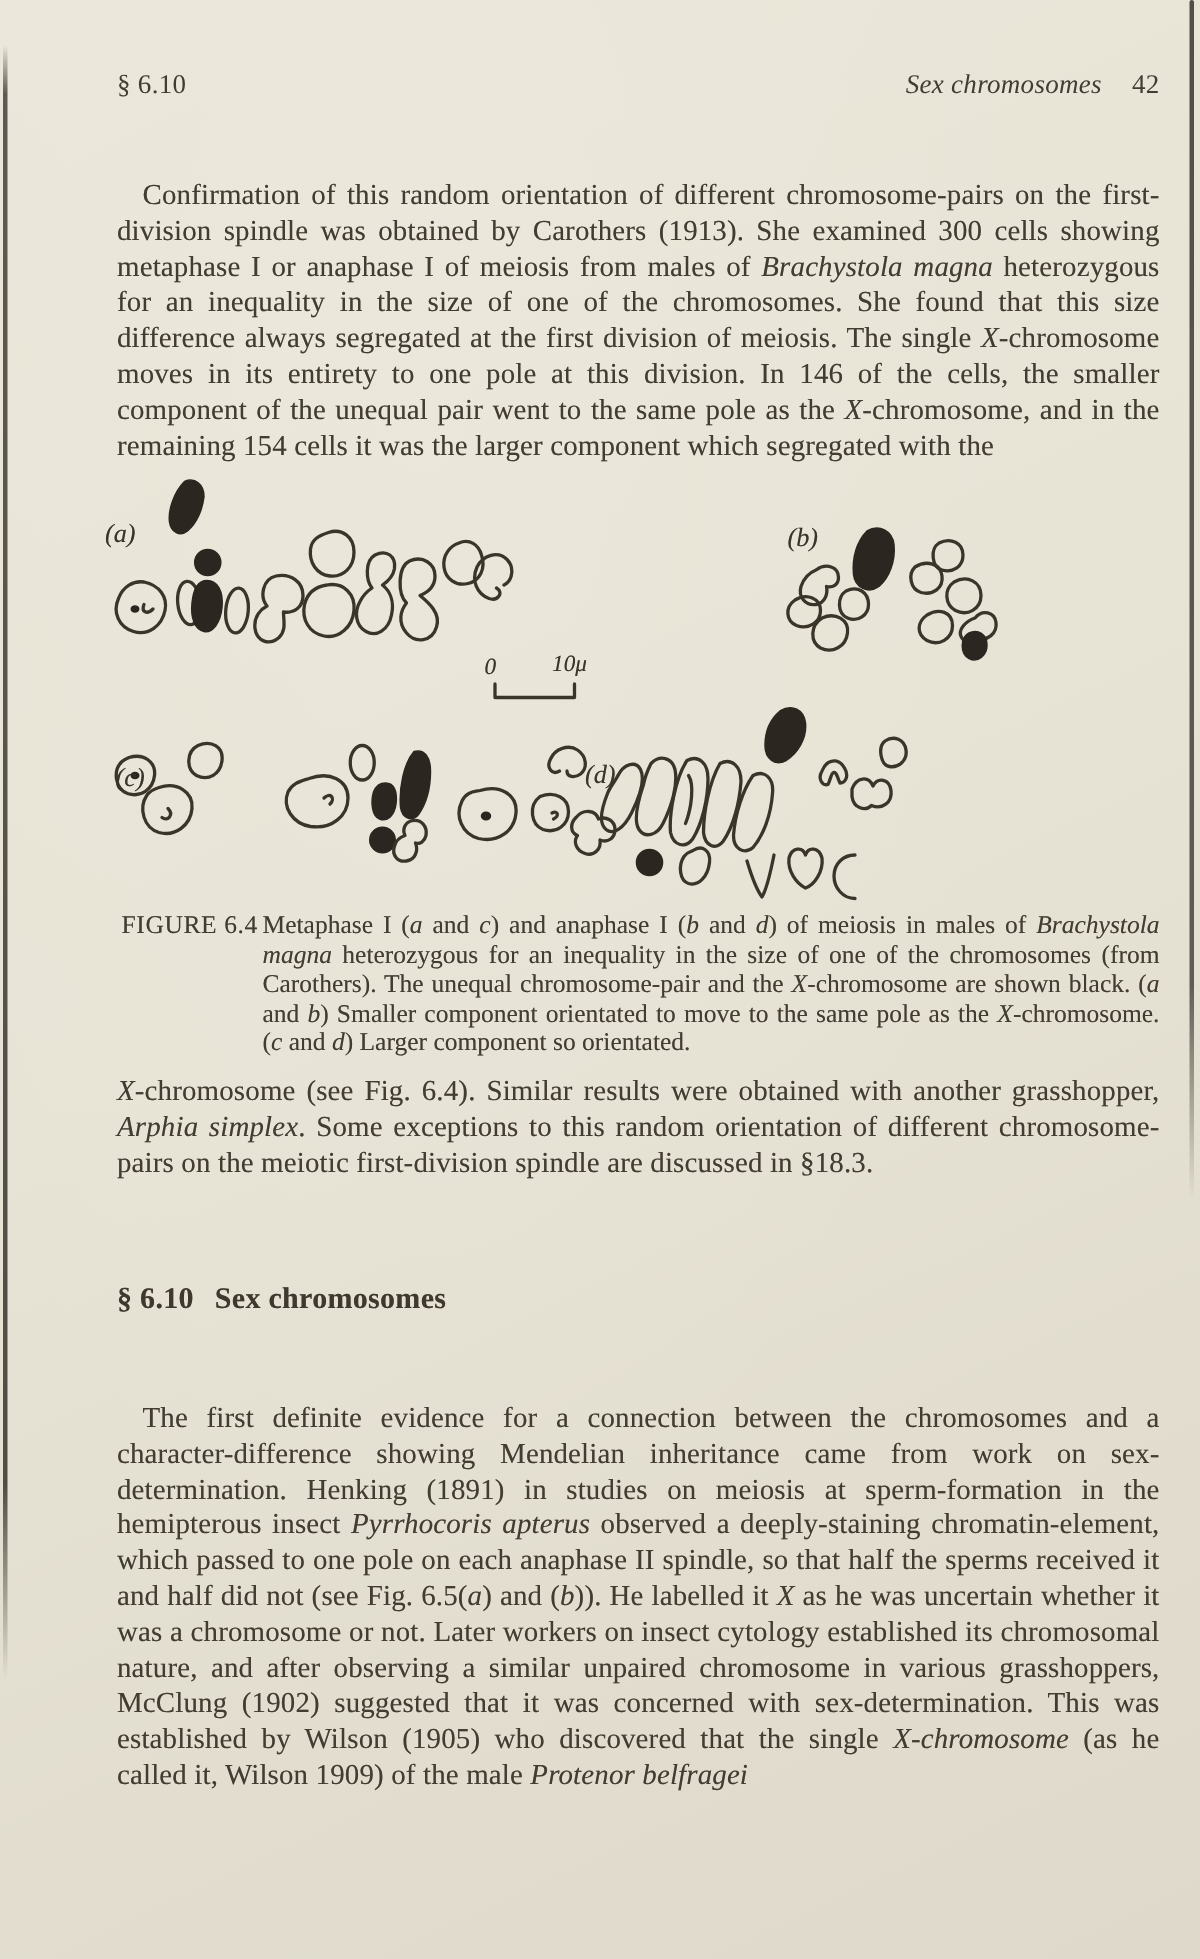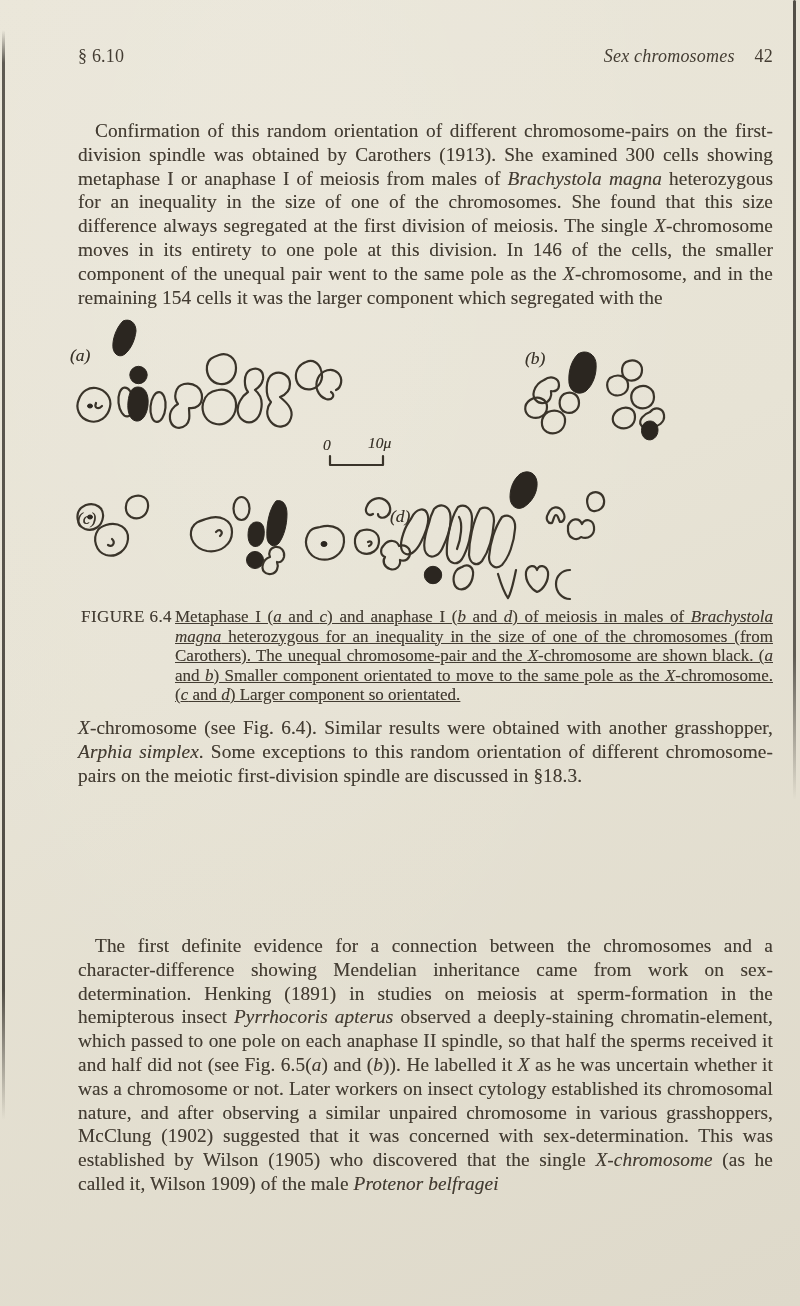--- a/index.html
+++ b/index.html
@@ -48,21 +48,21 @@
   .scale-label {
     position:absolute; font-style:italic; font-size:15.5px; color:#3a342a;
     text-shadow:0 0 0.3px rgba(60,50,40,0.5);
   }
   .caption {
     top:607px; display:flex; align-items:flex-start;
     font-size:17px; line-height:19.6px; color:#433c32;
     text-shadow:0 0 0.3px rgba(60,50,40,0.45);
   }
   .cap-label { flex:0 0 97px; letter-spacing:0.4px;text-align:center; }
-  .cap-text { flex:1; text-align:justify;text-decoration:underline; }
+  .cap-text { flex:1; text-align:justify; }
   .sec-heading {
     top:855px; margin:0; font-size:20px; font-weight:bold; color:#3e382e;
     letter-spacing:0.2px; text-shadow:0 0 0.3px rgba(60,50,40,0.45);
   }
   .sec-heading .sec-title { margin-left:14px; }
 </style>
 </head>
 <body>
 
 <div class="page">
@@ -164,16 +164,19 @@
     <span class="scale-label" style="left:300px; top:116px;">10μ</span>
   </figure>
 
   <div class="blk caption">
     <span class="cap-label">FIGURE 6.4</span>
     <span class="cap-text"><span>Metaphase I (</span><i>a</i><span> and </span><i>c</i><span>) and anaphase I (</span><i>b</i><span> and </span><i>d</i><span>) of meiosis in males of </span><i>Brachystola magna</i><span> heterozygous for an inequality in the size of one of the chromosomes (from Carothers). The unequal chromosome-pair and the </span><i>X</i><span>-chromosome are shown black. (</span><i>a</i><span> and </span><i>b</i><span>) Smaller component orientated to move to the same pole as the </span><i>X</i><span>-chromosome. (</span><i>c</i><span> and </span><i>d</i><span>) Larger component so orientated.</span></span>
   </div>
 
   <p class="blk body-text p2"><i>X</i><span>-chromosome (see Fig. 6.4). Similar results were obtained with another grasshopper, </span><i>Arphia simplex</i><span>. Some exceptions to this random orientation of different chromosome-pairs on the meiotic first-division spindle are discussed in §18.3.</span></p>
 
+  <h2 class="blk sec-heading">
+    <span>§ 6.10</span><span class="sec-title">Sex chromosomes</span>
+  </h2>
 
   <p class="blk body-text p3 indent"><span>The first definite evidence for a connection between the chromosomes and a character-difference showing Mendelian inheritance came from work on sex-determination. Henking (1891) in studies on meiosis at sperm-formation in the hemipterous insect </span><i>Pyrrhocoris apterus</i><span> observed a deeply-staining chromatin-element, which passed to one pole on each anaphase II spindle, so that half the sperms received it and half did not (see Fig. 6.5(</span><i>a</i><span>) and (</span><i>b</i><span>)). He labelled it </span><i>X</i><span> as he was uncertain whether it was a chromosome or not. Later workers on insect cytology established its chromosomal nature, and after observing a similar unpaired chromosome in various grasshoppers, McClung (1902) suggested that it was concerned with sex-determination. This was established by Wilson (1905) who discovered that the single </span><i>X-chromosome</i><span> (as he called it, Wilson 1909) of the male </span><i>Protenor belfragei</i></p>
 
 </div>
 
 </body></html>

